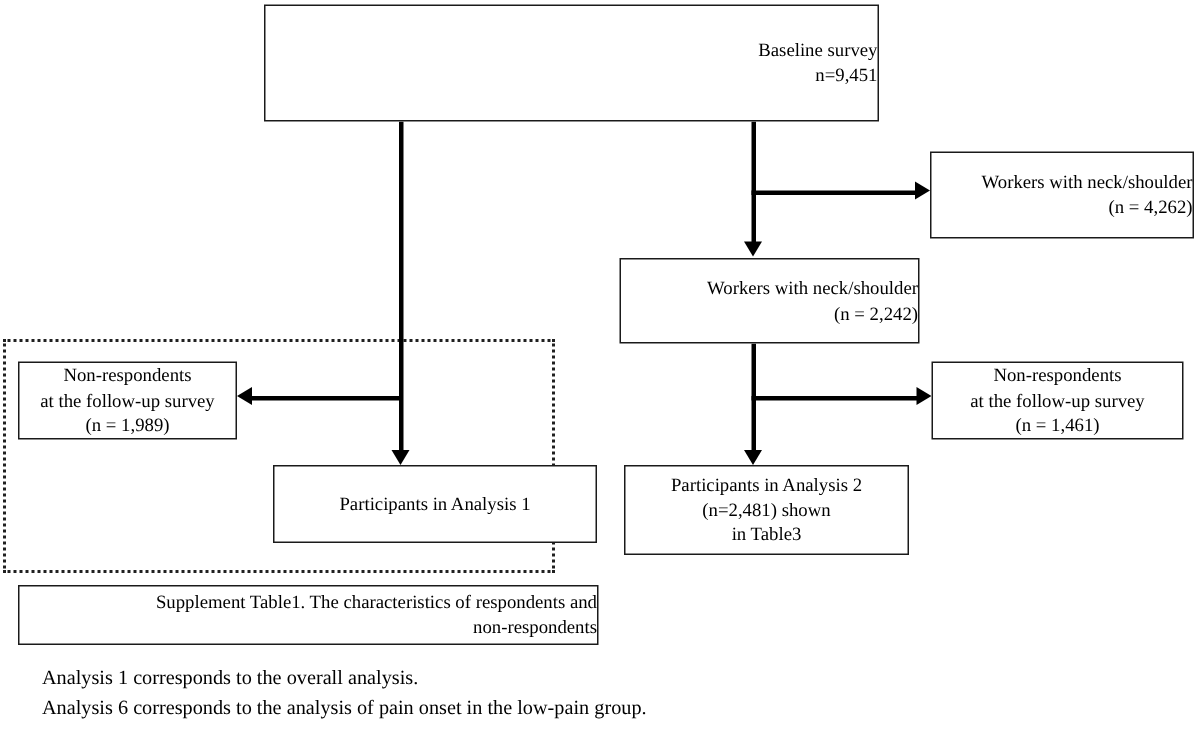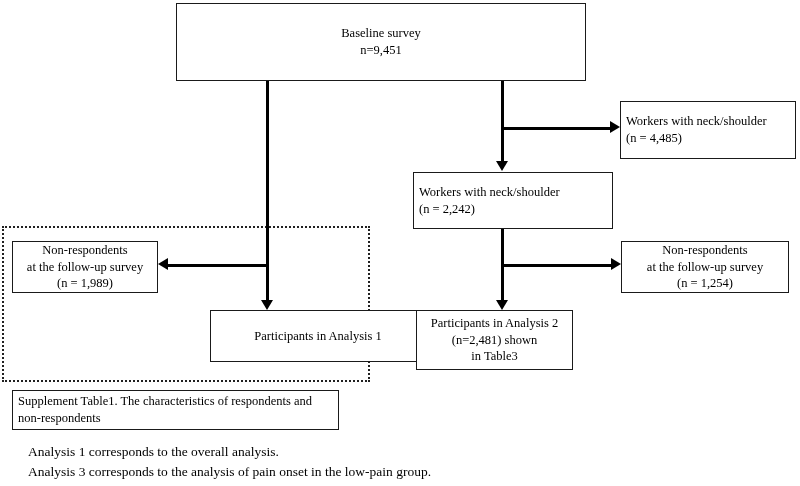--- a/index.html
+++ b/index.html
@@ -22,21 +22,21 @@
     border: 1.5px solid #1a1a1a;
     background: #ffffff;
     display: flex;
     flex-direction: column;
     justify-content: center;
     font-size: 12.5px;
     line-height: 1.33;
     z-index: 3;
   }
   .box.center { align-items: center; text-align: center; }
-  .box.left   { align-items: flex-start; text-align: left; padding-left: 5px; }
+  .box.left   { align-items: flex-end; text-align: left; padding-left: 5px; }
   .box .ln { display: block; white-space: nowrap; }
 
   .dotted-region {
     position: absolute;
     box-sizing: border-box;
     border: 2px dotted #202020;
     background: transparent;
     z-index: 1;
   }
 
@@ -80,62 +80,62 @@
 
   .caption {
     position: absolute;
     font-size: 13.5px;
     line-height: 1.5;
     white-space: nowrap;
     z-index: 3;
   }
 
   
-  #box-baseline      { left: 176px; top: 3px;   width: 410px; height: 78px; }
+  #box-baseline      { left: 176px; top: 3px;   width: 410px; height: 78px; align-items: flex-end; }
   #box-nrs3          { left: 620px; top: 101px; width: 176px; height: 58px; }
   #box-nrs2          { left: 413px; top: 172px; width: 200px; height: 57px; }
   #box-nonresp-left  { left: 12px;  top: 241px; width: 146px; height: 52px; }
   #box-nonresp-right { left: 621px; top: 241px; width: 168px; height: 52px; }
-  #box-analysis1     { left: 182px; top: 310px; width: 216px; height: 52px; margin-left: 28px; }
-  #box-analysis2     { left: 416px; top: 310px; width: 157px; height: 60px; }
-  #box-supplement    { left: 12px;  top: 390px; width: 327px; height: 40px; }
+  #box-analysis1     { left: 182px; top: 310px; width: 216px; height: 52px; }
+  #box-analysis2     { left: 416px; top: 310px; width: 190px; height: 60px; }
+  #box-supplement    { left: 12px;  top: 390px; width: 387px; height: 40px; }
   #dotted-box        { left: 2px;   top: 226px; width: 368px; height: 156px; }
 </style>
 </head>
 <body>
 
 <div id="canvas">
 
   <div class="dotted-region" id="dotted-box"></div>
 
   <div class="box center" id="box-baseline">
     <span class="ln">Baseline survey</span>
     <span class="ln">n=9,451</span>
   </div>
 
   <div class="box left" id="box-nrs3">
     <span class="ln">Workers with neck/shoulder</span>
-    <span class="ln">(n = 4,485)</span>
+    <span class="ln">(n = 4,262)</span>
   </div>
 
   <div class="box left" id="box-nrs2">
     <span class="ln">Workers with neck/shoulder</span>
     <span class="ln">(n = 2,242)</span>
   </div>
 
   <div class="box center" id="box-nonresp-left">
     <span class="ln">Non-respondents</span>
     <span class="ln">at the follow-up survey</span>
     <span class="ln">(n = 1,989)</span>
   </div>
 
   <div class="box center" id="box-nonresp-right">
     <span class="ln">Non-respondents</span>
     <span class="ln">at the follow-up survey</span>
-    <span class="ln">(n = 1,254)</span>
+    <span class="ln">(n = 1,461)</span>
   </div>
 
   <div class="box center" id="box-analysis1">
     <span class="ln">Participants in Analysis 1</span>
   </div>
 
   <div class="box center" id="box-analysis2">
     <span class="ln">Participants in Analysis 2</span>
     <span class="ln">(n=2,481) shown</span>
     <span class="ln">in Table3</span>
@@ -158,15 +158,15 @@
   <div class="hline" style="left:501px; top:127px; width:110px;"></div>
   <div class="arrow-right" style="left:610px; top:121px;"></div>
 
   <div class="vline" style="left:501px; top:229px; height:74px;"></div>
   <div class="arrow-down" style="left:496px; top:300px;"></div>
 
   <div class="hline" style="left:501px; top:264px; width:111px;"></div>
   <div class="arrow-right" style="left:611px; top:258px;"></div>
 
   <div class="caption" style="left:28px; top:442px;">Analysis 1 corresponds to the overall analysis.</div>
-  <div class="caption" style="left:28px; top:462px;">Analysis 3 corresponds to the analysis of pain onset in the low-pain group.</div>
+  <div class="caption" style="left:28px; top:462px;">Analysis 6 corresponds to the analysis of pain onset in the low-pain group.</div>
 
 </div>
 
 </body></html>

